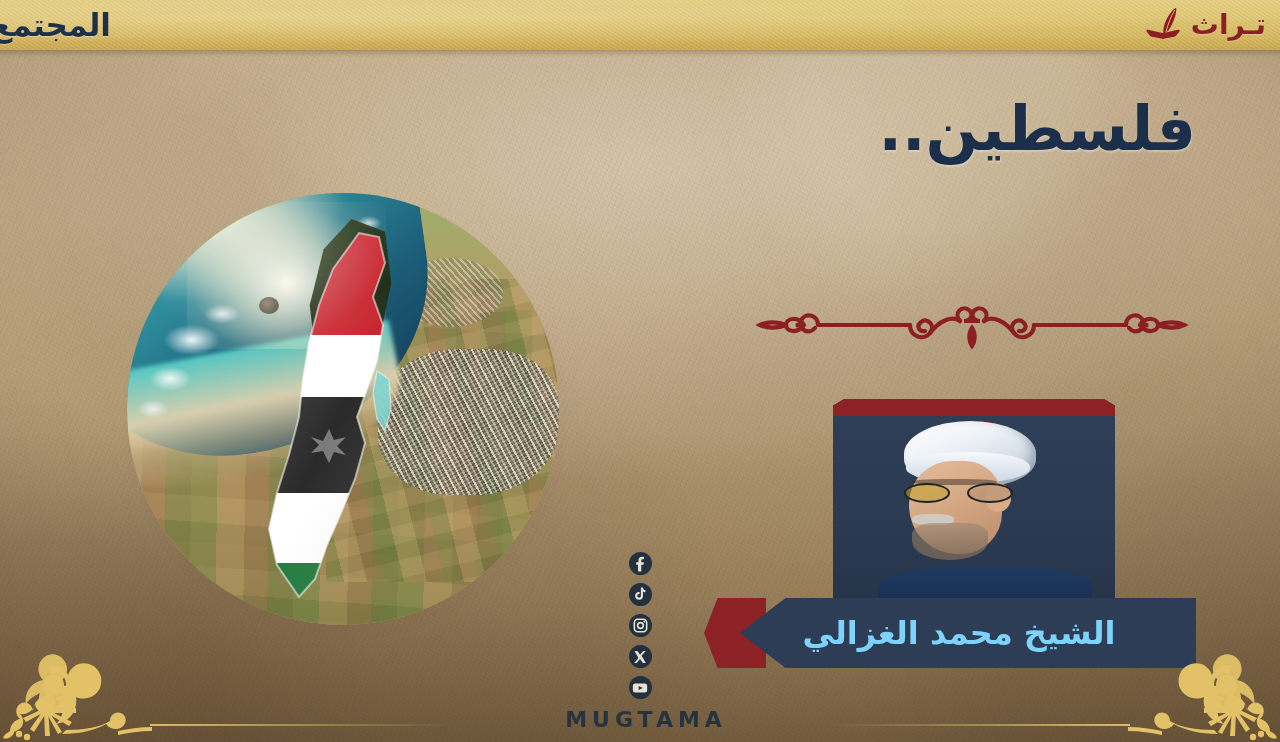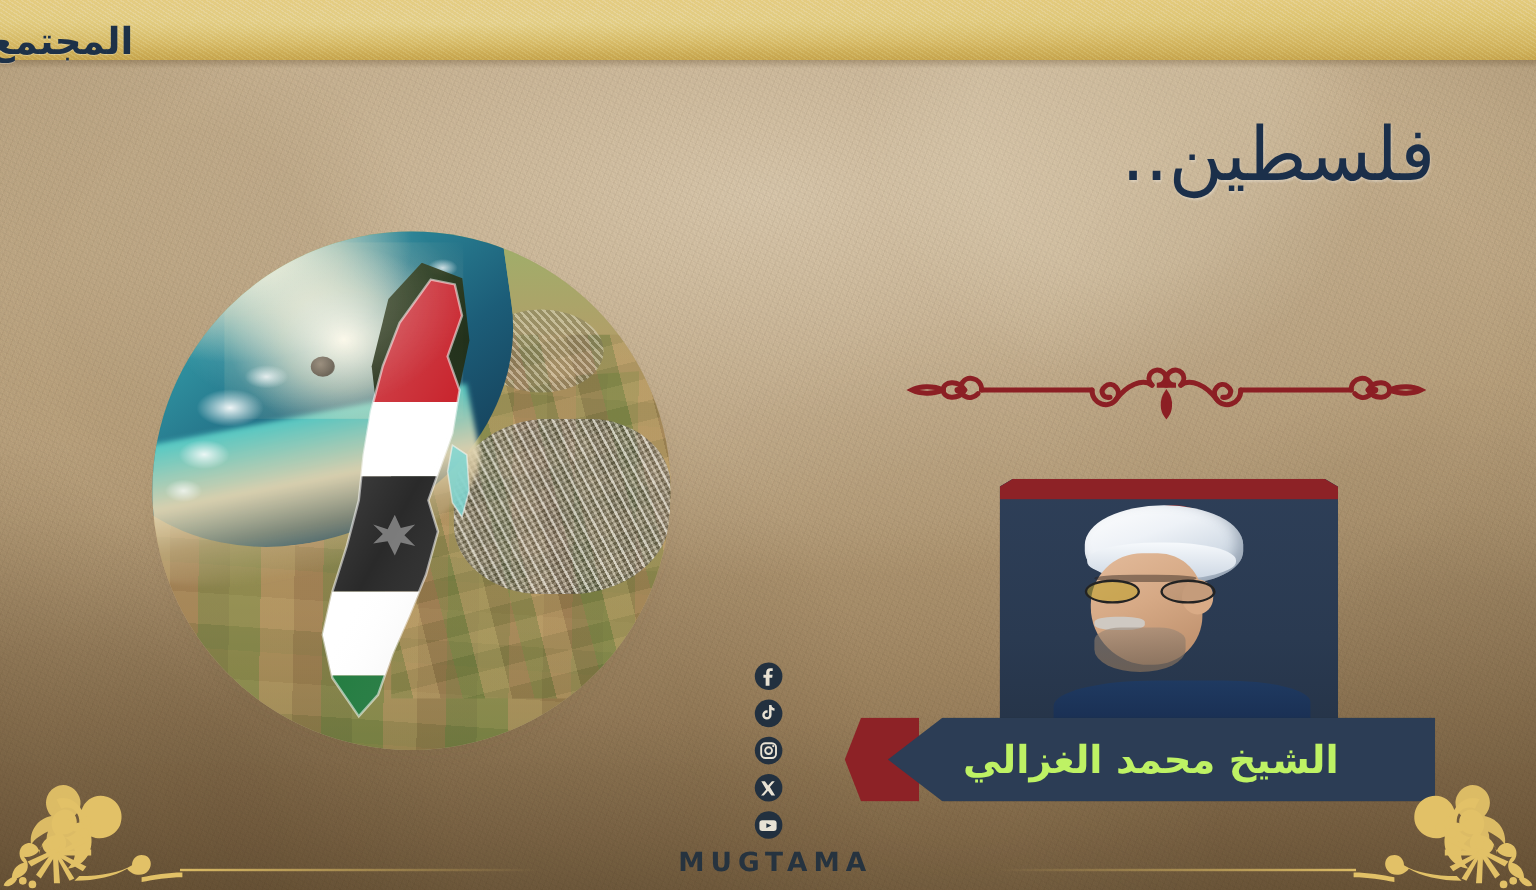--- a/index.html
+++ b/index.html
@@ -63,21 +63,21 @@
       radial-gradient(ellipse at 30% 40%, rgba(255,255,255,0.22), rgba(0,0,0,0) 60%);
     mix-blend-mode: overlay;
   }
   .header-shadow {
     position: absolute; left: 0; top: 50px; width: 1280px; height: 7px;
     background: linear-gradient(to bottom, rgba(80,58,26,0.28), rgba(80,58,26,0));
   }
 
   
   .logo-mujtama {
-    position: absolute; left: 8px; top: 12px;
+    position: absolute; left: 8px; top: 2px;
     width: 86px; height: 46px;
     display: flex; align-items: center; justify-content: center;
     color: #1d3148;
     font-size: 31px; line-height: 1;
     font-family: "DejaVu Sans", "Liberation Sans", sans-serif;
     font-weight: bold;
     direction: rtl;
     text-shadow: 0 1px 0 rgba(255,255,255,0.25);
   }
 
@@ -207,21 +207,21 @@
   
   .headline {
     position: absolute; right: 84px; top: 92px;
     width: 560px;
     text-align: right;
     direction: rtl;
     color: #1b2f4a;
   }
   .headline .l1, .headline .l2 {
     font-family: "DejaVu Sans", "Liberation Sans", sans-serif;
-    font-weight: normal;
+    font-weight: bold;
     line-height: 1.18;
     letter-spacing: -1px;
     text-shadow: 1px 2px 2px rgba(255,255,255,0.28);
   }
   .headline .l1 { font-size: 62px; }
   .headline .l2 { font-size: 62px; margin-top: 28px; }
 
   
   .divider {
     position: absolute; left: 752px; top: 300px;
@@ -306,21 +306,21 @@
     clip-path: polygon(22% 0, 100% 0, 100% 100%, 22% 100%, 0 50%);
   }
   .namebar .plate {
     position: absolute; left: 36px; top: 0; width: 456px; height: 70px;
     background: #2c3d55;
     clip-path: polygon(10% 0, 100% 0, 100% 100%, 10% 100%, 0 50%);
     display: flex; align-items: center; justify-content: center;
     box-shadow: 0 4px 10px rgba(40,28,12,0.30);
   }
   .namebar .plate span {
-    color: #bef264;
+    color: #7dd3fc;
     font-size: 32px; font-weight: bold;
     direction: rtl;
     letter-spacing: 0px;
     padding-right: 18px;
     font-family: "DejaVu Sans", "Liberation Sans", sans-serif;
   }
 
   
   .footer {
     position: absolute; left: 0; bottom: 10px; width: 1280px;
@@ -358,20 +358,34 @@
   <div class="bg-base"></div>
   <div class="bg-noise"></div>
   <div class="bg-blotch"></div>
   <div class="bg-vig"></div>
 
   <div class="header-band"></div>
   <div class="header-shadow"></div>
 
   <div class="logo-mujtama">المجتمع</div>
 
+  <div class="brand-turath">
+    <span class="label">تـراث</span>
+    <span class="glyph">
+      <svg viewBox="0 0 40 40" width="40" height="40" aria-hidden="true">
+        <g fill="none" stroke="#8c1f24" stroke-width="1.7" stroke-linecap="round" stroke-linejoin="round">
+          <path d="M20 29 L5 25.5 C4.4 25.3 4 25.7 4.4 26.2 L7.5 30 C7.8 30.4 8.4 30.7 9 30.8 L20 33 Z" fill="#8c1f24"></path>
+          <path d="M20 29 L35 25.5 C35.6 25.3 36 25.7 35.6 26.2 L32.5 30 C32.2 30.4 31.6 30.7 31 30.8 L20 33 Z" fill="#8c1f24"></path>
+          <path d="M20 33 L20 29"></path>
+          <path d="M21 28 C21 22 23 16 27 10 C29.5 6.5 31.5 4.5 32.5 4 C32.5 7 31 13 28.5 18.5 C26.5 23 23.5 27 21 28 Z" fill="#8c1f24"></path>
+          <path d="M31.5 5.5 C28 11 25 19 23 27" stroke="#e3cb84" stroke-width="0.9"></path>
+        </g>
+      </svg>
+    </span>
+  </div>
 
   <div class="globe-wrap">
     <div class="globe-shadow"></div>
     <div class="globe">
       <div class="g-land"></div>
       <div class="g-fields"></div>
       <div class="g-fields2"></div>
       <div class="g-city"></div>
       <div class="g-city2"></div>
       <div class="g-sea"></div>

